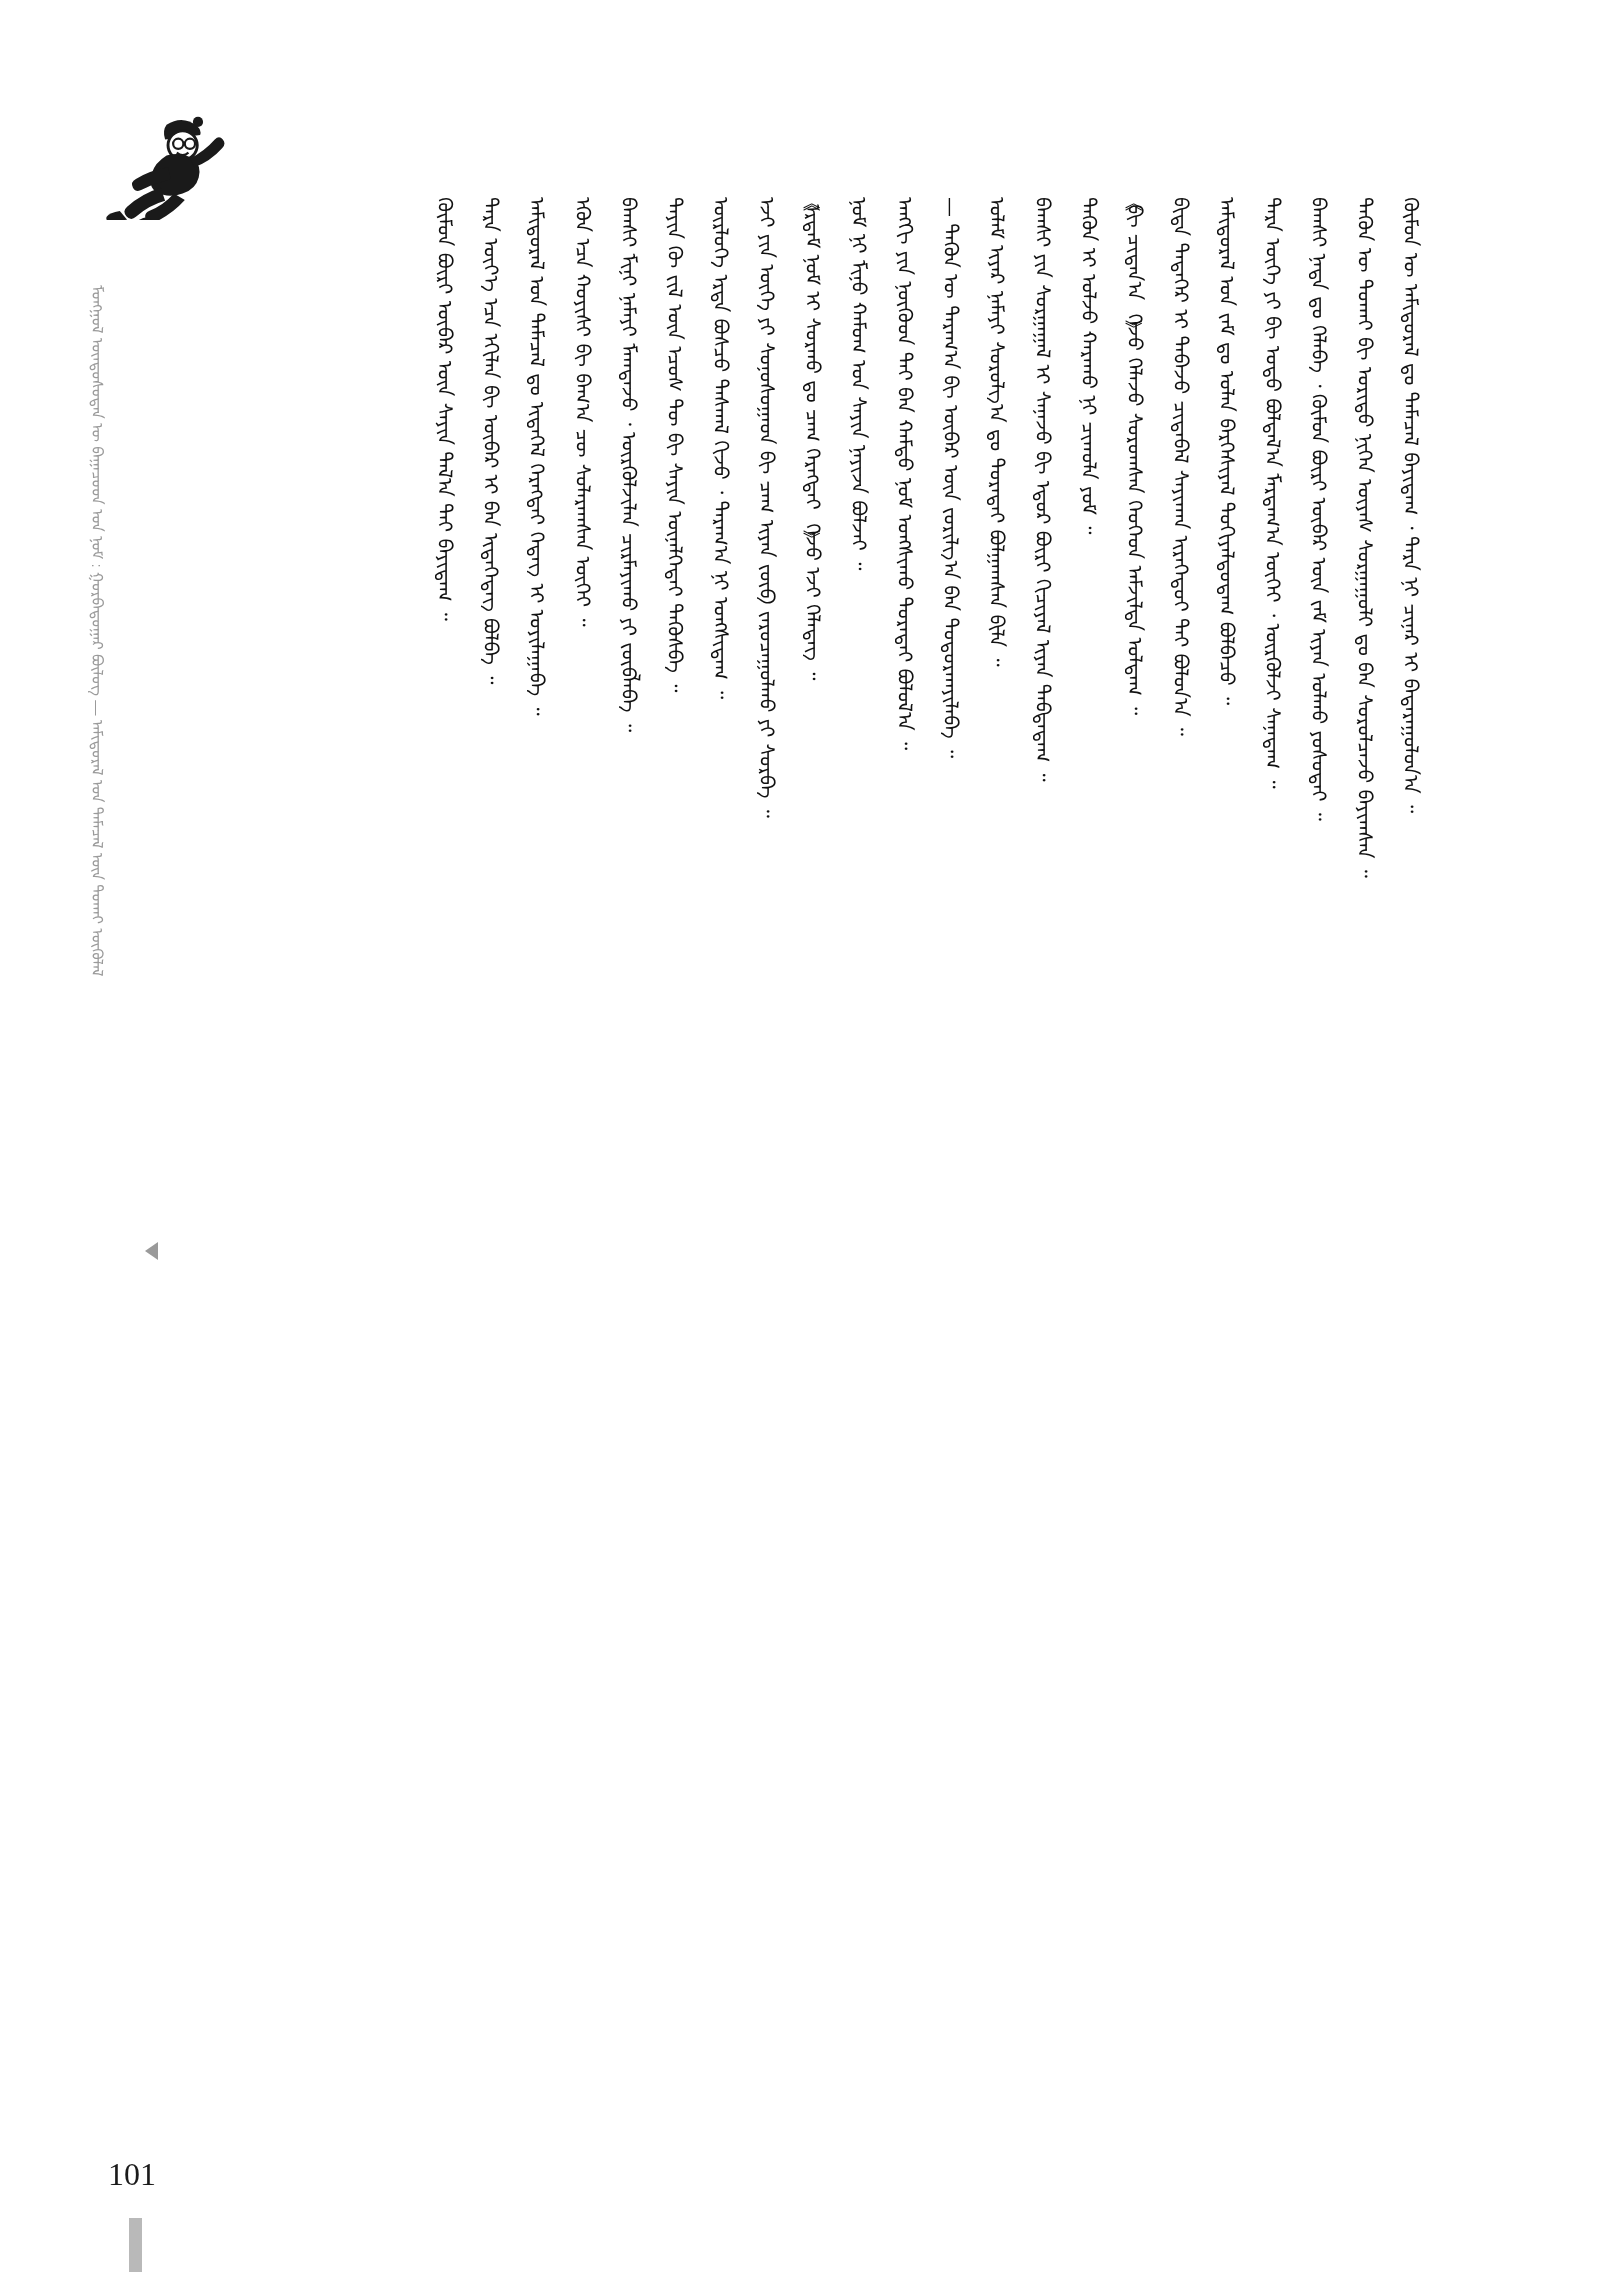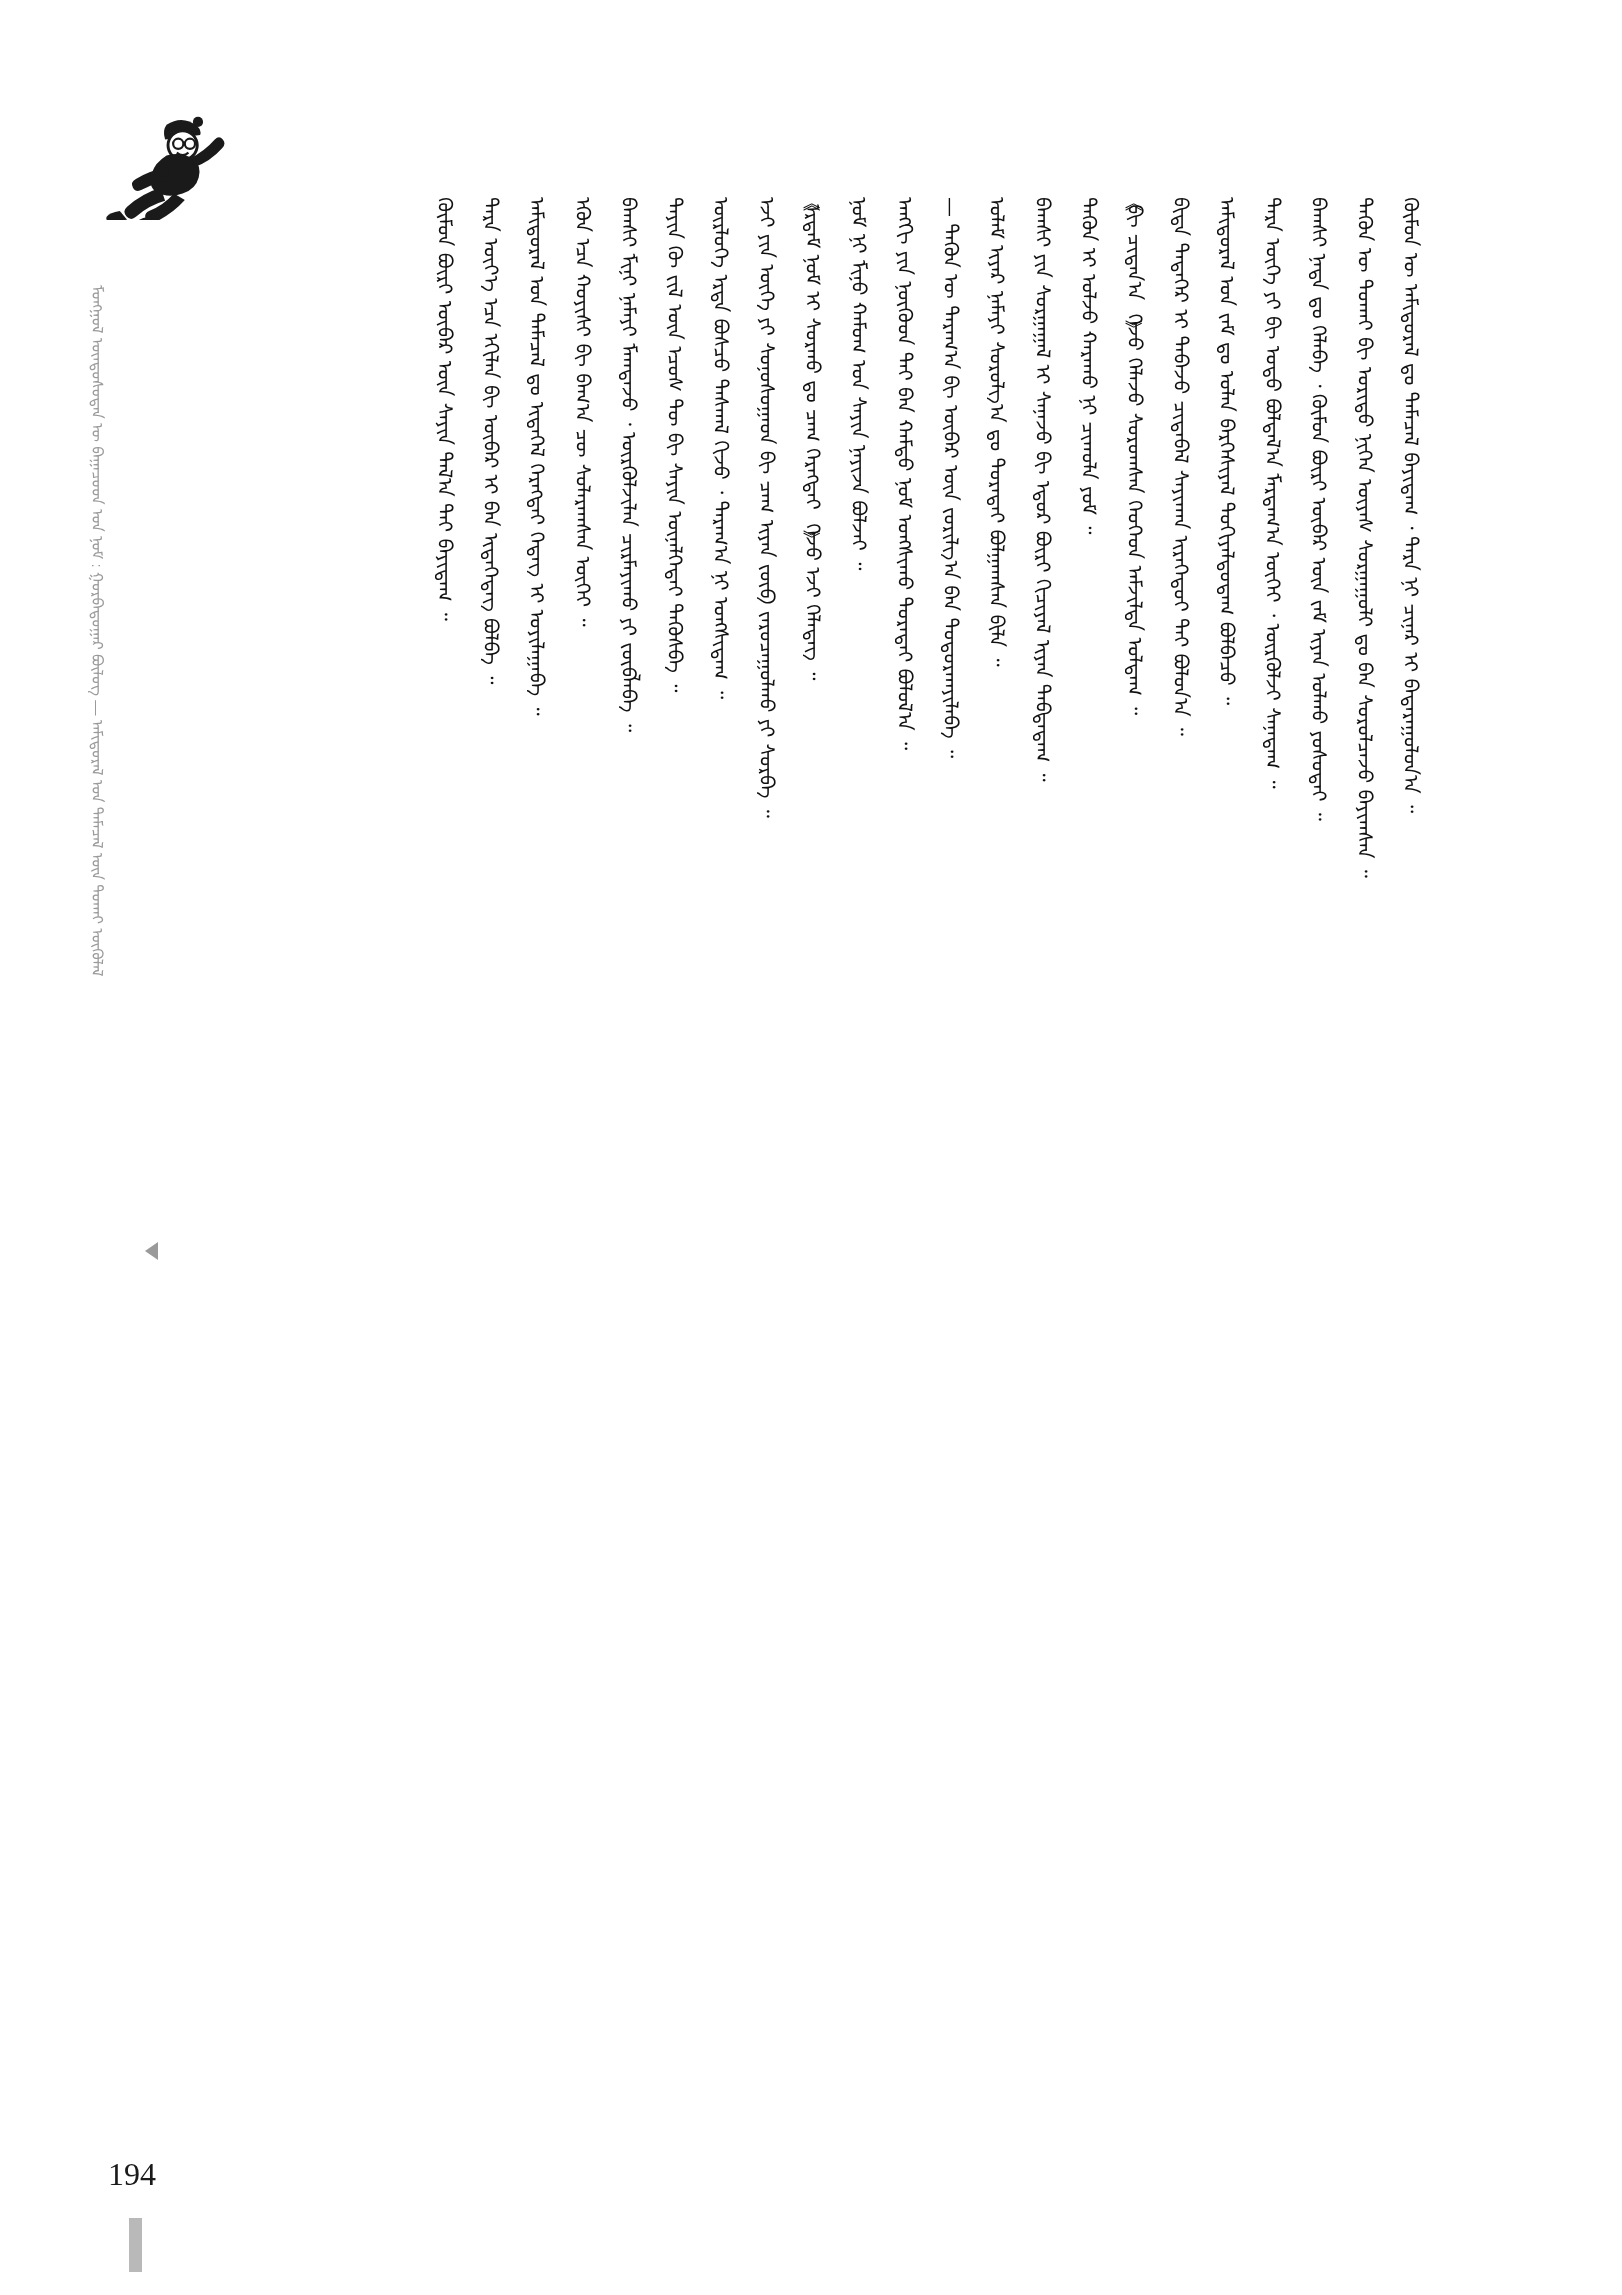--- a/index.html
+++ b/index.html
@@ -162,17 +162,17 @@
     <div class="col">ᠡᠵᠢ ᠶᠢᠨ ᠦᠭᠡ ᠶᠢ ᠰᠣᠨᠣᠰᠤᠭᠠᠳ ᠪᠢ ᠴᠠᠭ ᠢᠶᠠᠨ ᠵᠥᠪ ᠵᠠᠷᠤᠴᠠᠭᠤᠯᠬᠤ ᠶᠢ ᠰᠤᠷᠪᠠ ᠃</div>
     <div class="col">ᠥᠷᠯᠥᠭᠡ ᠡᠷᠲᠡ ᠪᠣᠰᠴᠤ ᠳᠠᠰᠬᠠᠯ ᠬᠢᠵᠦ ᠂ ᠳᠠᠷᠠᠭ᠎ᠠ ᠨᠢ ᠤᠩᠰᠢᠳᠠᠭ ᠃</div>
     <div class="col">ᠲᠡᠶᠢᠨ ᠬᠦ ᠵᠢᠯ ᠦᠨ ᠡᠴᠦᠰ ᠲᠦ ᠪᠢ ᠰᠠᠶᠢᠨ ᠦᠨᠡᠯᠭᠡᠲᠡᠢ ᠲᠡᠭᠦᠰᠪᠡ ᠃</div>
     <div class="col">ᠪᠠᠭᠰᠢ ᠮᠢᠨᠢ ᠨᠠᠮᠠᠶᠢ ᠮᠠᠭᠲᠠᠵᠤ ᠂ ᠦᠷᠭᠦᠯᠵᠢᠯᠡᠨ ᠴᠢᠷᠮᠠᠶᠢᠬᠤ ᠶᠢ ᠵᠥᠪᠯᠡᠪᠡ ᠃</div>
     <div class="col">ᠡᠭᠦᠨ ᠡᠴᠡ ᠬᠣᠶᠢᠰᠢ ᠪᠢ ᠪᠠᠭ᠎ᠠ ᠴᠦ ᠰᠤᠯᠠᠷᠠᠭᠰᠠᠨ ᠦᠭᠡᠢ ᠃</div>
     <div class="col">ᠠᠮᠢᠳᠤᠷᠠᠯ ᠤᠨ ᠲᠡᠮᠡᠴᠡᠯ ᠳᠤ ᠢᠲᠡᠭᠡᠯ ᠬᠡᠷᠡᠭᠲᠡᠢ ᠭᠡᠳᠡᠭ ᠢ ᠣᠶᠢᠯᠠᠭᠠᠪᠠ ᠃</div>
     <div class="col">ᠲᠡᠷᠡ ᠦᠶ᠎ᠡ ᠡᠴᠡ ᠡᠬᠢᠯᠡᠨ ᠪᠢ ᠥᠪᠡᠷ ᠢ ᠪᠡᠨ ᠢᠲᠡᠭᠡᠳᠡᠭ ᠪᠣᠯᠪᠠ ᠃</div>
     <div class="col">ᠬᠥᠮᠦᠨ ᠪᠦᠷᠢ ᠥᠪᠡᠷ ᠦᠨ ᠰᠠᠶᠢᠨ ᠲᠠᠯ᠎ᠠ ᠲᠠᠢ ᠪᠠᠶᠢᠳᠠᠭ ᠃</div>
   </div>
 
-  <div class="page-number">194</div>
+  <div class="page-number">101</div>
   <div class="page-rule"></div>
 
 </div>
 
 
 </body></html>

